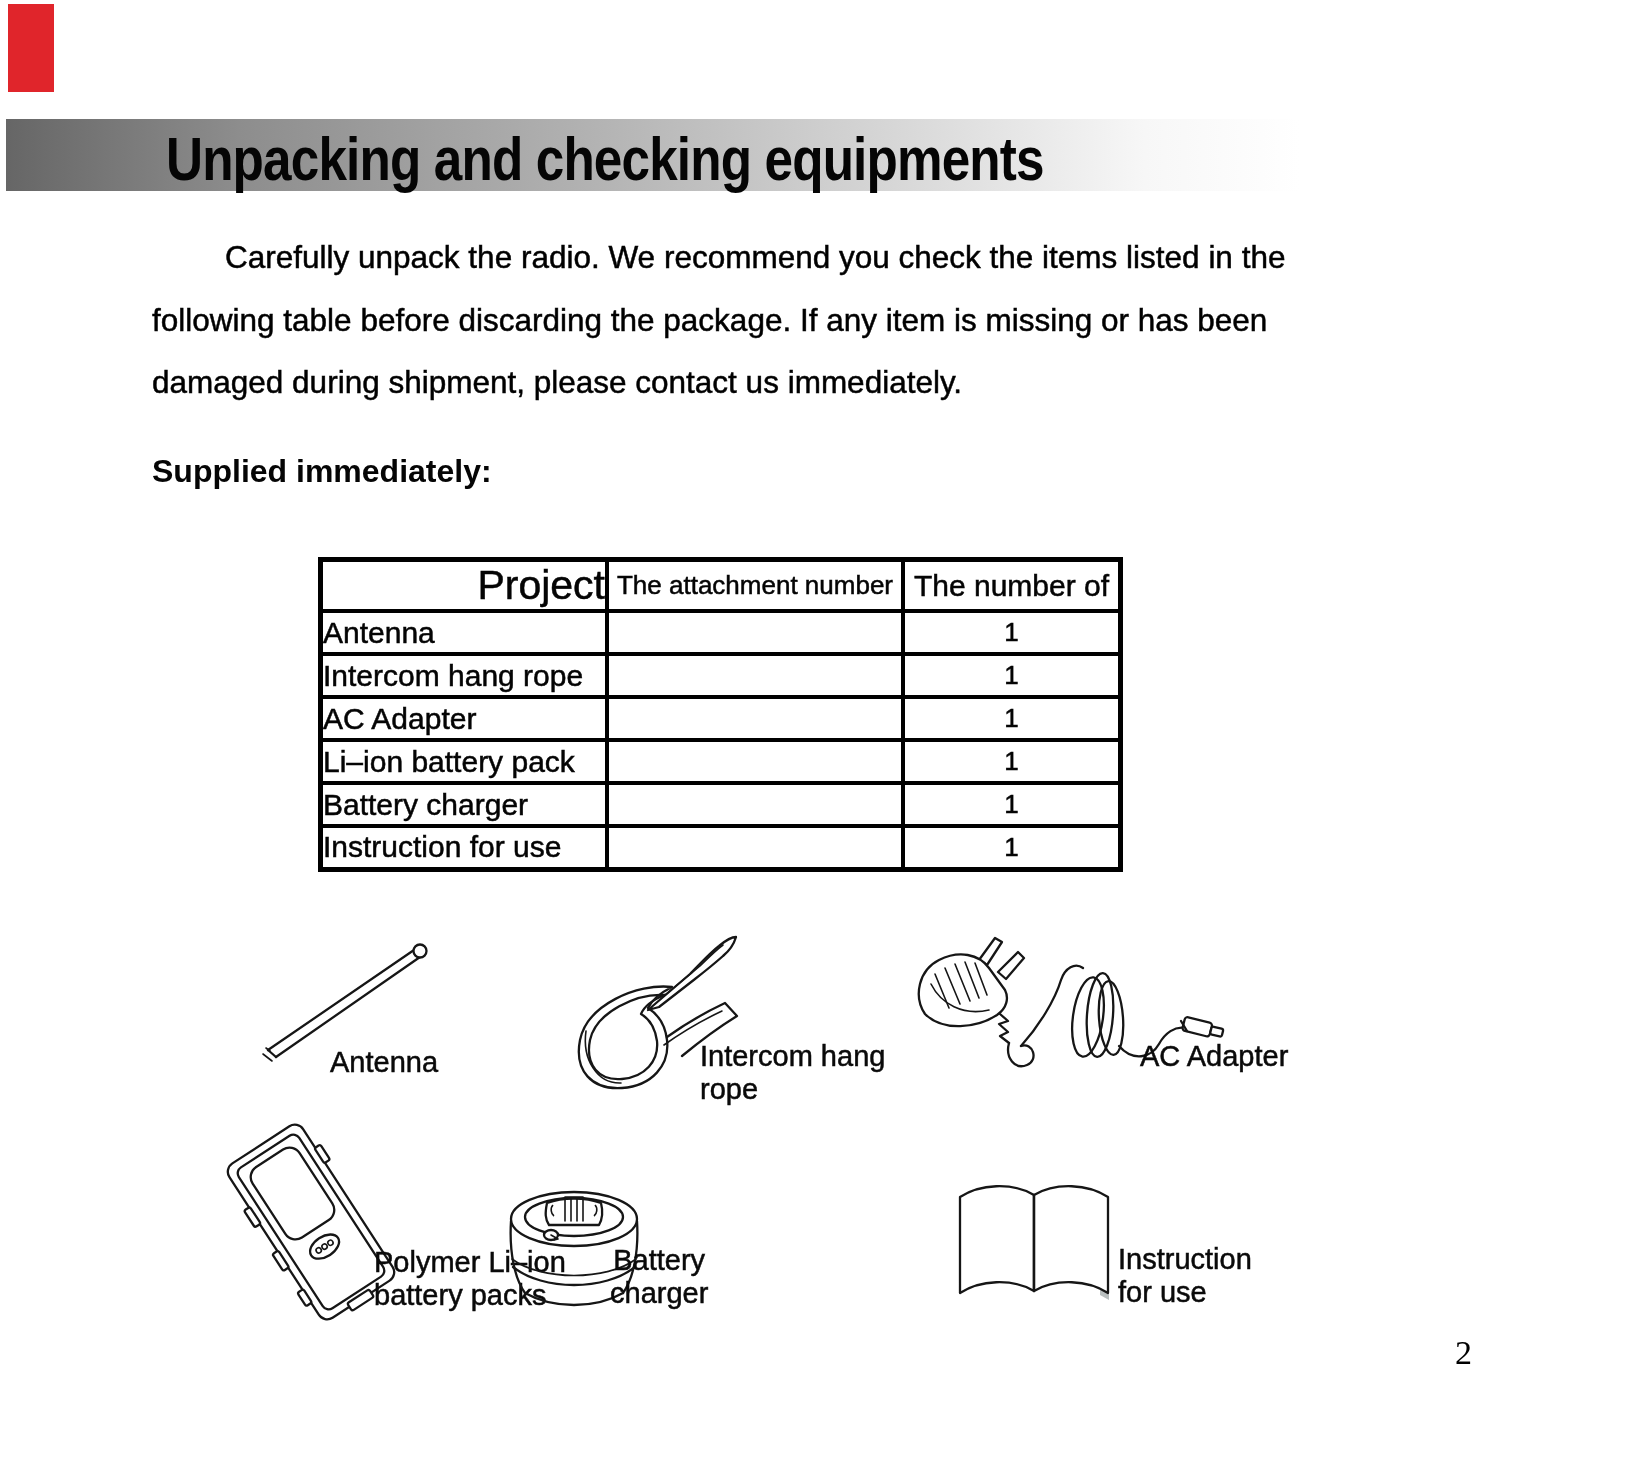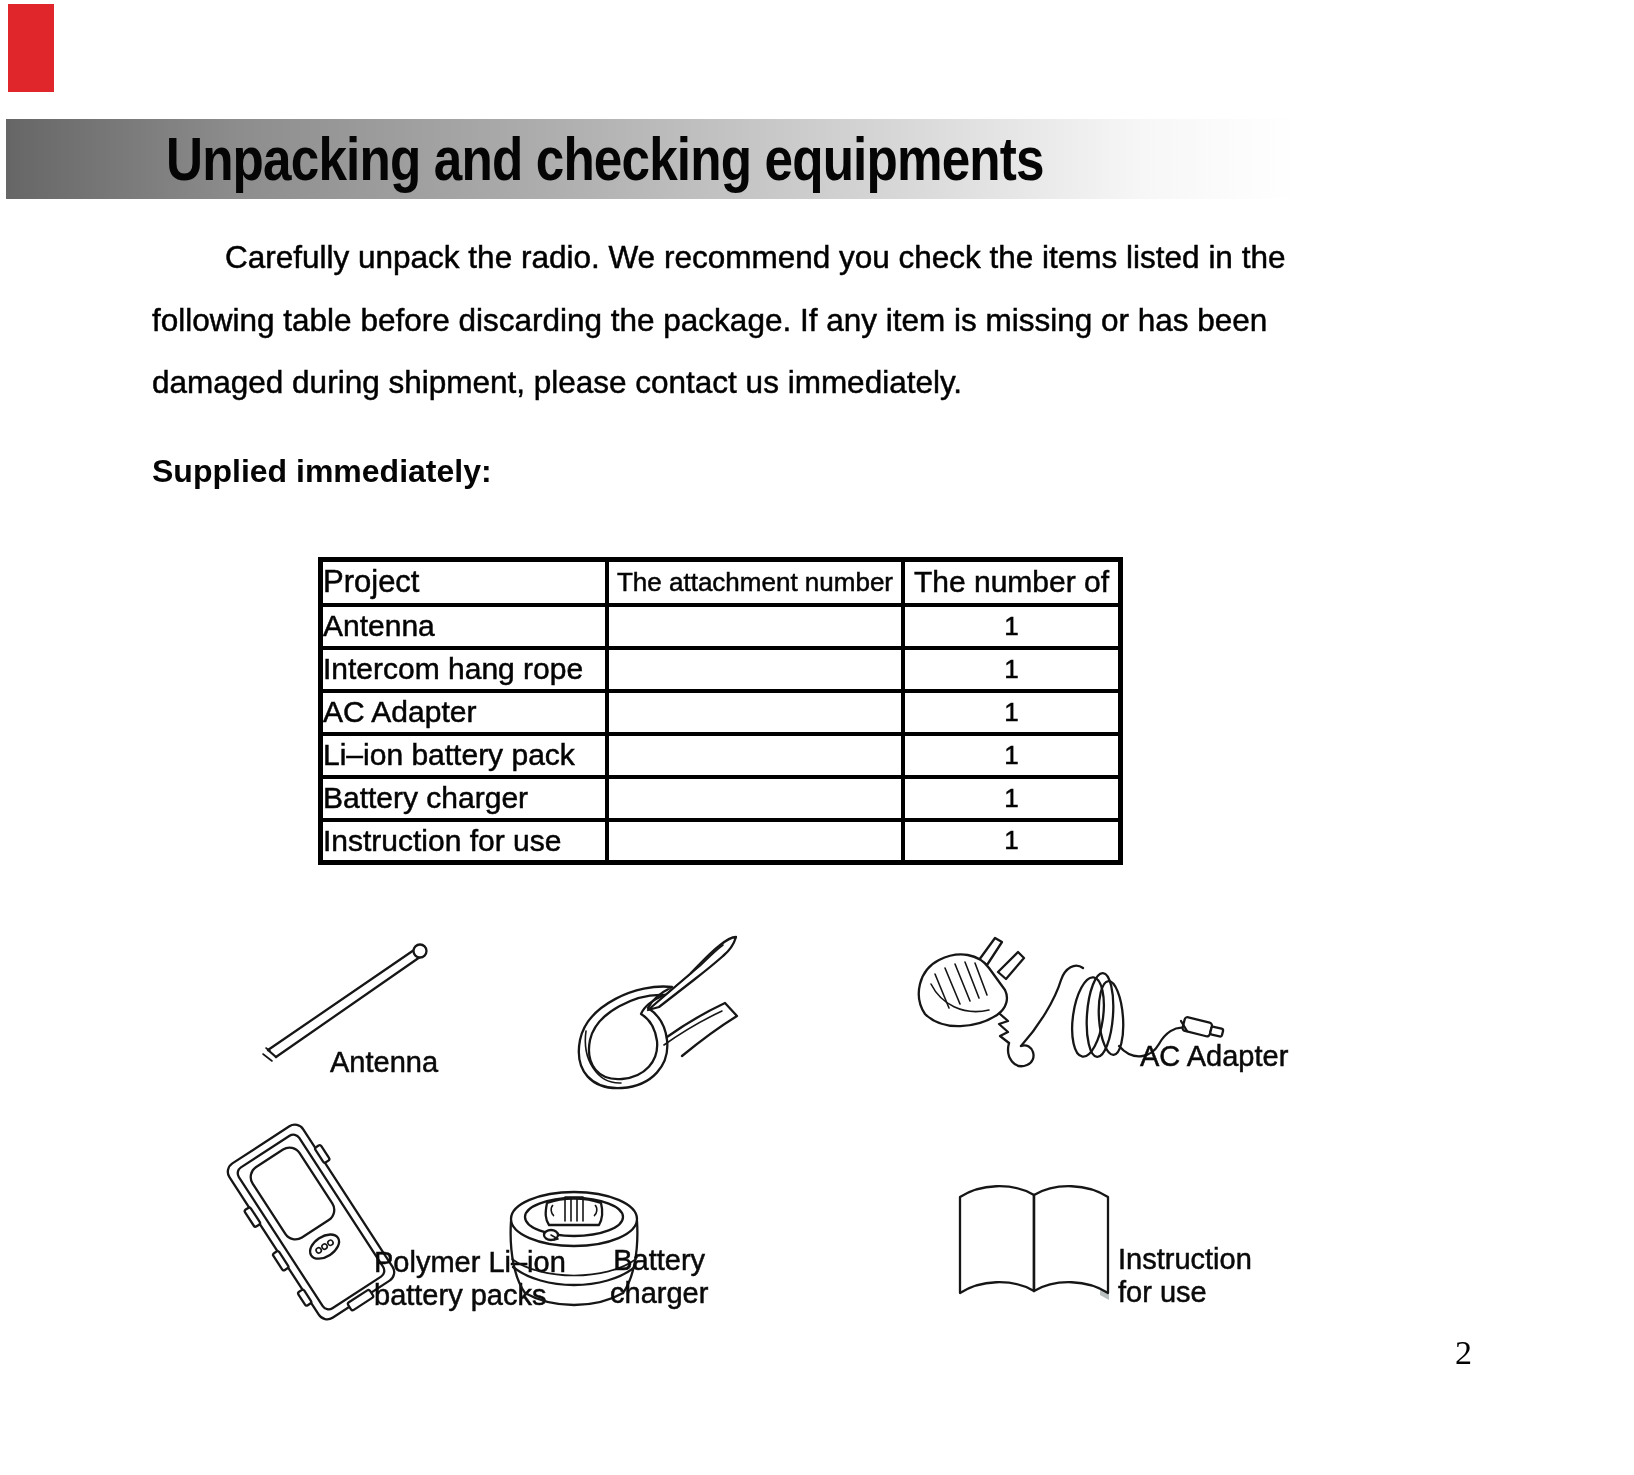--- a/index.html
+++ b/index.html
@@ -3,21 +3,21 @@
 <meta charset="utf-8">
 <style>
   html,body{margin:0;padding:0;background:#888;}
   .page{
     position:relative; width:1634px; height:1475px; background:#ffffff;
     font-family:"Liberation Sans","DejaVu Sans",sans-serif; color:#000;
     overflow:hidden; margin:0 auto;
   }
   .red-tab{position:absolute; left:8px; top:4px; width:46px; height:88px; background:#e0252b;}
   .title-bar{
-    position:absolute; left:6px; top:119px; width:1294px; height:80px;
+    position:absolute; left:6px; top:119px; width:1294px; height:72px;
     background:linear-gradient(to right,#666 0%,#8d8d8d 18%,#b2b2b2 45%,#d9d9d9 70%,#f7f7f7 88%,#ffffff 100%);
   }
   .title-text{
     position:absolute; left:160px; top:0; height:78px; line-height:80px;
     font-size:61px; font-weight:700; letter-spacing:-1px; white-space:nowrap;
     transform:scaleX(0.84); transform-origin:left center; color:#050505;
   }
   .intro{
     position:absolute; left:152px; top:226px; width:1295px;
     font-size:31.5px; line-height:62.5px; white-space:pre-line;
@@ -34,21 +34,21 @@
   table.acc{border-width:5px;}
   table.acc th, table.acc td{
     padding:0; font-weight:400; color:#040404; -webkit-text-stroke:0.5px #040404;
     overflow:hidden; white-space:nowrap;
   }
   th.c1,td.c1{width:282px;}
   th.c2,td.c2{width:292px;}
   th.c3,td.c3{width:213px;}
   tr.hdr{height:45px;}
   tr.row{height:43px;}
-  th.c1{font-size:31px; text-align:left;}
+  th.c1{font-size:41px; text-align:right;}
   th.c2{font-size:26px; }
   th.c3{font-size:30px; text-align:center;}
   td.c1{font-size:30px; text-align:left; padding-left:10px;}
   td.c3{font-size:26px; text-align:center;}
   .fig{position:absolute;}
   .fig svg{display:block; overflow:visible;}
   .caption{
     position:absolute; font-size:29px; line-height:33px; color:#0a0a0a;
     -webkit-text-stroke:0.5px #0a0a0a; white-space:pre-line;
   }
@@ -135,20 +135,22 @@
     <svg width="190" height="172" viewBox="0 0 190 172">
       <path class="lnw" d="M120,62 C85,58 35,80 28,115 C22,146 40,165 70,163 C100,161 118,140 115,115 C113,98 104,88 96,83 C100,75 108,68 120,62 Z"></path>
       <path class="ln" d="M113,70 C85,68 44,87 38,115 C33,140 47,156 70,154 C93,152 107,136 105,116 C103,102 96,93 89,89 C92,82 100,75 113,70"></path>
       <path class="ln thin" d="M34,106 C30,134 45,159 69,158"></path>
       <path class="lnw" d="M96,83 L138,47 C148,37 158,26 167,19 C173,14 180,10 184,10 C182,17 177,24 171,29 C162,37 152,45 143,52 L107,80 Z" transform="translate(0,2)"></path>
       <path class="ln thin" d="M113,70 L148,41 C156,33 164,25 171,20"></path>
       <path class="ln" d="M115,112 C136,97 156,86 173,78 L185,91 C167,102 147,117 130,131"></path>
       <path class="ln thin" d="M112,120 C133,105 153,94 170,86"></path>
     </svg>
   </div>
+  <div class="caption" style="left:700px; top:1040px;">Intercom hang
+rope</div>
 
   <div class="fig" style="left:905px; top:922px;">
     <svg width="330" height="178" viewBox="0 0 330 178">
 
       <path class="lnw" d="M74,38 L90,16 L97,20 L82,43 Z"></path>
       <path class="lnw" d="M93,50 L113,30 L119,36 L101,57 Z"></path>
 
       <path class="lnw" d="M20,92 C8,74 14,48 34,38 C54,28 74,32 84,46 L100,68 C104,76 102,86 92,93 C72,106 38,110 20,92 Z"></path>
       <path class="ln thin" d="M30,52 l14,34 M40,46 l15,36 M50,42 l15,37 M60,40 l14,36 M70,41 l12,32"></path>
       <path class="ln thin" d="M26,62 C36,82 58,94 84,88"></path>

